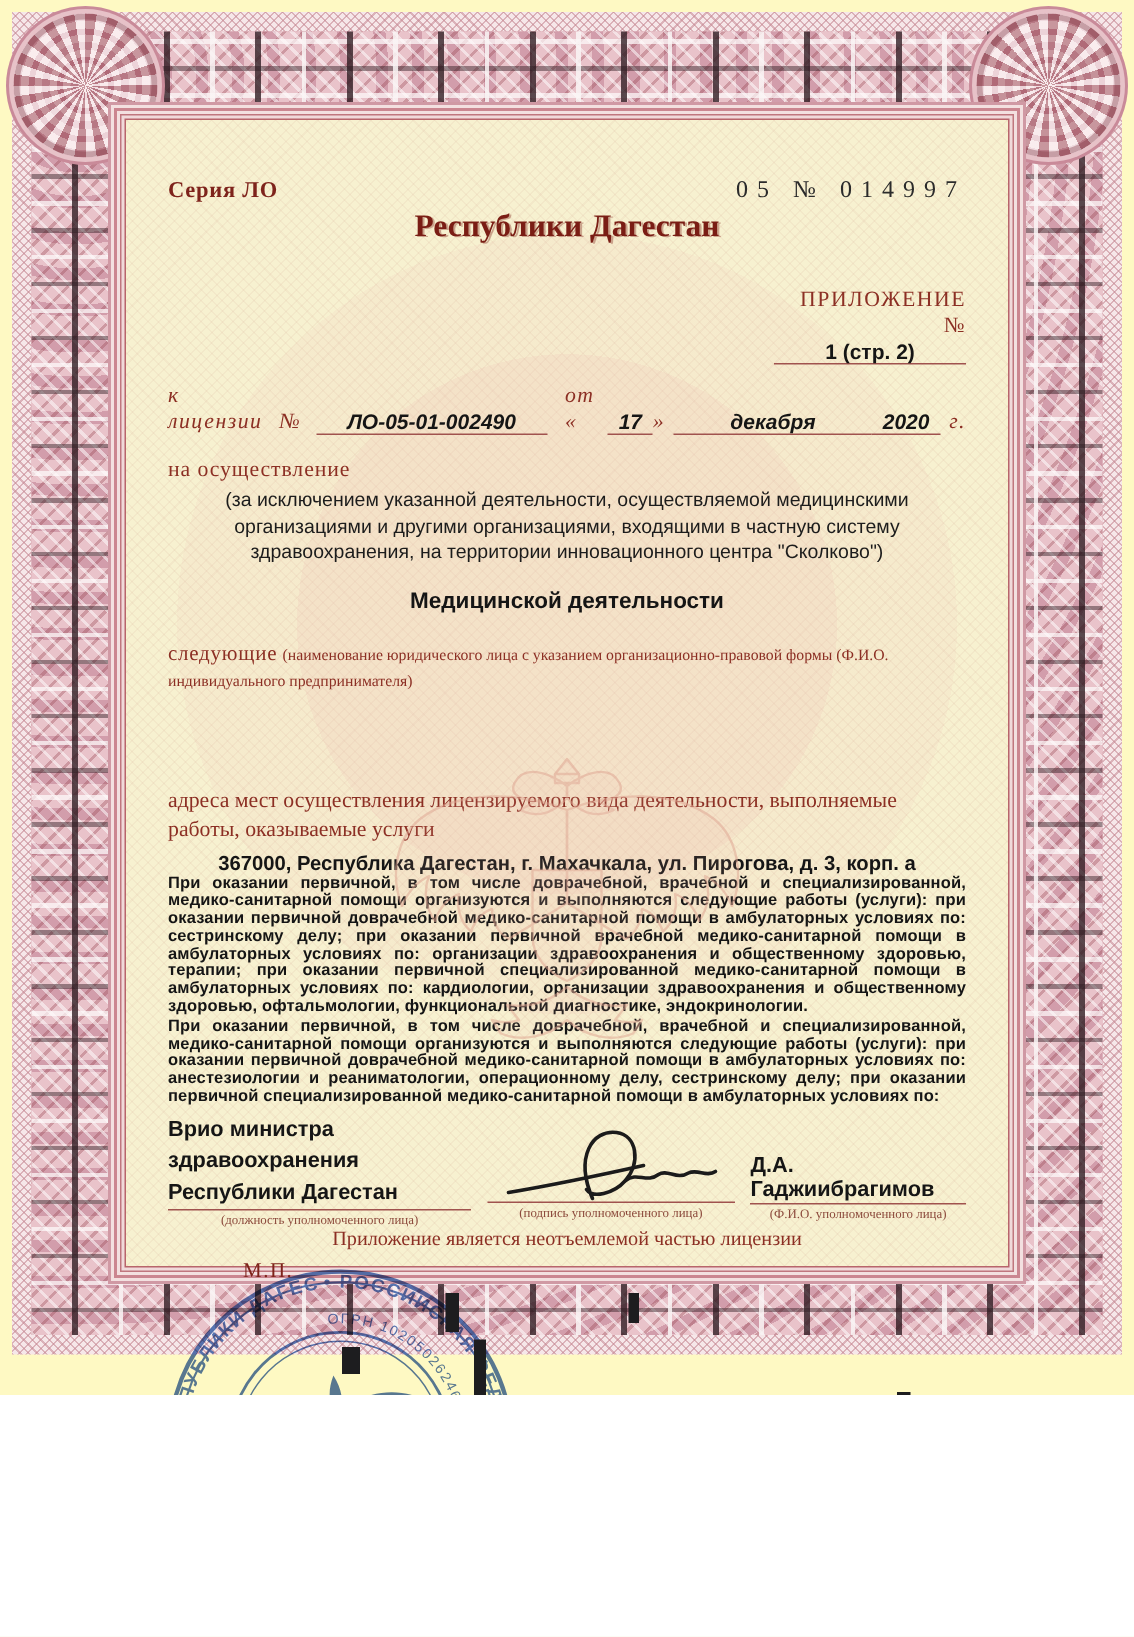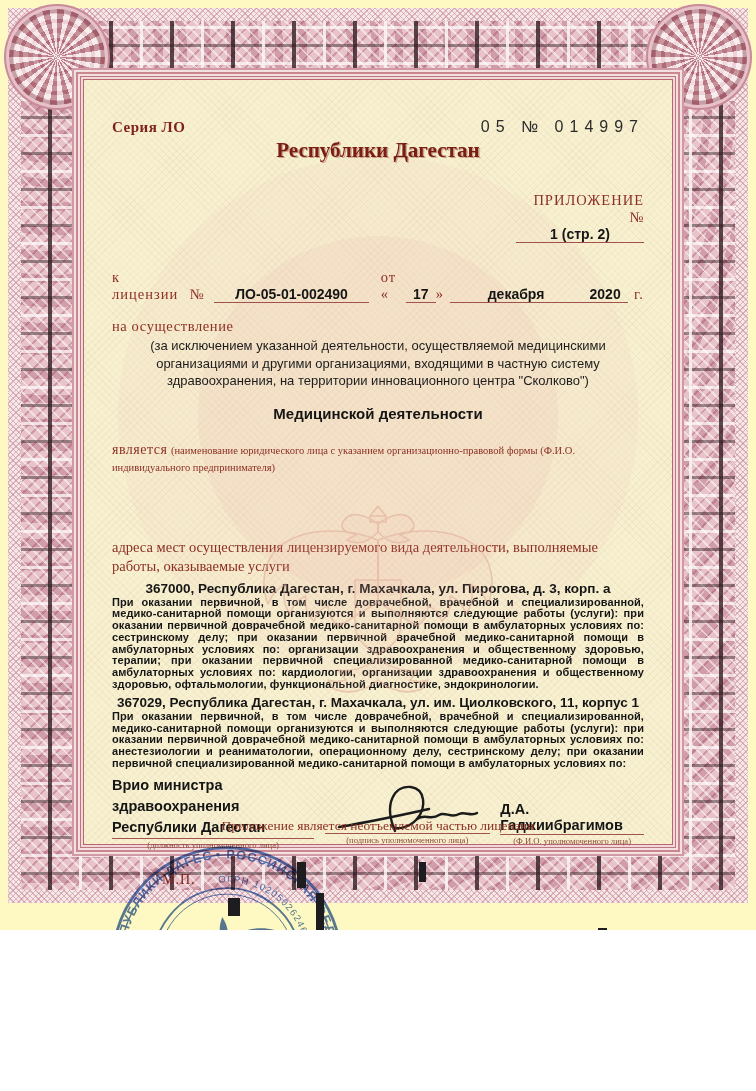--- a/index.html
+++ b/index.html
@@ -35,30 +35,30 @@
       repeating-linear-gradient(45deg, rgba(214,170,150,.12) 0 1px, transparent 1px 5px),
       repeating-linear-gradient(-45deg, rgba(214,170,150,.12) 0 1px, transparent 1px 5px);
     box-shadow:
       0 0 0 1px #b8656b, 0 0 0 3px #f0d9da, 0 0 0 4px #c0767e,
       0 0 0 6px #f3e0e0, 0 0 0 8px #cb8690, 0 0 0 10px #f3e0e0, 0 0 0 12px #d099a4;
     padding:38px 28px 0 28px;box-sizing:border-box;}
 
   
   .row-serial{display:flex;justify-content:space-between;align-items:baseline;}
   .series{font-weight:bold;font-size:15px;color:#7e231b;letter-spacing:.5px;}
-  .serial{font-family:Liberation Sans, sans-serif;font-size:16px;color:#2b2b2b;letter-spacing:6px;}
+  .serial{font-family:Liberation Serif, serif;font-size:16px;color:#2b2b2b;letter-spacing:6px;}
   .title{margin-top:2px;text-align:center;font-weight:bold;font-size:21px;line-height:24px;color:#7a1d14;
          text-shadow:1.4px .8px 0 rgba(122,29,20,.35);}
   .fieldrow{display:flex;align-items:flex-end;font-size:14.5px;color:#8c2f24;}
   .fieldrow .lbl{letter-spacing:1px;}
   .fill{font-family:"Liberation Sans", sans-serif;font-weight:bold;color:#151515;font-size:14px;
         border-bottom:1px solid #a0524e;text-align:center;}
   .row-appendix{margin-top:30px;flex-direction:column;}
   .row-appendix .fill{width:128px;margin-left:14px;}
-  .row-license{margin-top:26px;}
+  .row-license{margin-top:13px;font-style:italic;}
   .small-red{font-size:14.5px;color:#8c2f24;}
   .center{text-align:center;}
   .bold-sans{font-family:"Liberation Sans", sans-serif;font-weight:bold;color:#151515;}
   .act-title{margin-top:15px;font-size:15px;}
   .act-note{margin-top:2px;font-size:13px;line-height:17.5px;width:96%;margin-left:2%;}
   .issued{margin-top:20px;font-size:14px;color:#8c2f24;line-height:16px;}
   .issued .note{font-size:10.5px;}
   .org{margin-top:16px;font-size:15px;}
   .addr-label{margin-top:62px;font-size:14.5px;color:#8c2f24;line-height:19px;}
   .addr{margin-top:5px;font-size:13.5px;}
@@ -139,28 +139,27 @@
       <span class="fill" style="width:150px;margin-left:6px;">декабря</span>
       <span class="fill" style="width:52px;">2020</span>
       <span class="lbl" style="margin-left:6px;">г.</span>
     </div>
 
     <div class="small-red" style="margin-top:15px;letter-spacing:.6px;">на осуществление</div>
     <div class="center bold-sans act-note" style="font-weight:normal;color:#1c1c1c;">(за исключением указанной деятельности, осуществляемой медицинскими организациями и другими организациями, входящими в частную систему здравоохранения, на территории инновационного центра "Сколково")</div>
     <div class="center bold-sans act-title">Медицинской деятельности</div>
 
     <div class="issued">
-      <span style="font-size:14px;letter-spacing:.5px;">является</span>
+      <span style="font-size:14px;letter-spacing:.5px;">следующие</span>
       <span class="note">(наименование юридического лица с указанием организационно-правовой формы (Ф.И.О. индивидуального предпринимателя)</span>
     </div>
 
     <div class="addr-label">адреса мест осуществления лицензируемого вида деятельности, выполняемые работы, оказываемые услуги</div>
     <div class="center bold-sans addr">367000, Республика Дагестан, г. Махачкала, ул. Пирогова, д. 3, корп. а</div>
     <div class="bold-sans works">При оказании первичной, в том числе доврачебной, врачебной и специализированной, медико-санитарной помощи организуются и выполняются следующие работы (услуги): при оказании первичной доврачебной медико-санитарной помощи в амбулаторных условиях по: сестринскому делу; при оказании первичной врачебной медико-санитарной помощи в амбулаторных условиях по: организации здравоохранения и общественному здоровью, терапии; при оказании первичной специализированной медико-санитарной помощи в амбулаторных условиях по: кардиологии, организации здравоохранения и общественному здоровью, офтальмологии, функциональной диагностике, эндокринологии.</div>
-    <div class="center bold-sans addr addr2">367029, Республика Дагестан, г. Махачкала, ул. им. Циолковского, 11, корпус 1</div>
     <div class="bold-sans works">При оказании первичной, в том числе доврачебной, врачебной и специализированной, медико-санитарной помощи организуются и выполняются следующие работы (услуги): при оказании первичной доврачебной медико-санитарной помощи в амбулаторных условиях по: анестезиологии и реаниматологии, операционному делу, сестринскому делу; при оказании первичной специализированной медико-санитарной помощи в амбулаторных условиях по:</div>
 
     <div class="sig">
       <div class="sig-col sig-col1">
         <div class="bold-sans pos-lines sig-line">
           <span>Врио министра</span>
           <span>здравоохранения</span>
           <span>Республики Дагестан</span>
         </div>
         <div class="caption">(должность уполномоченного лица)</div>

